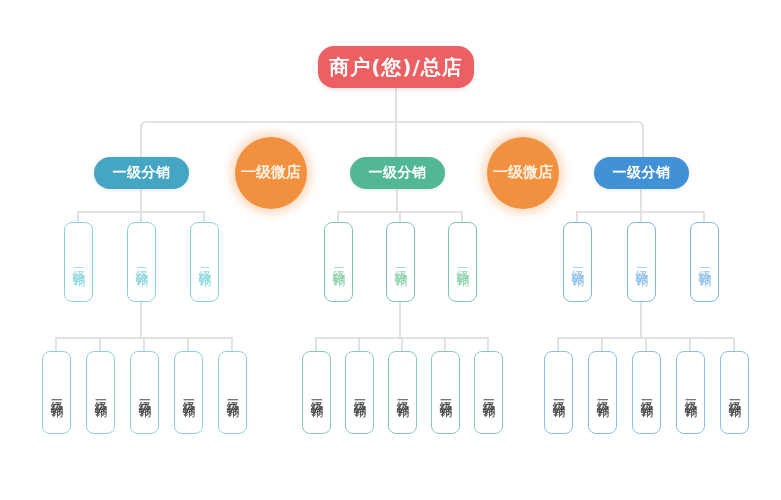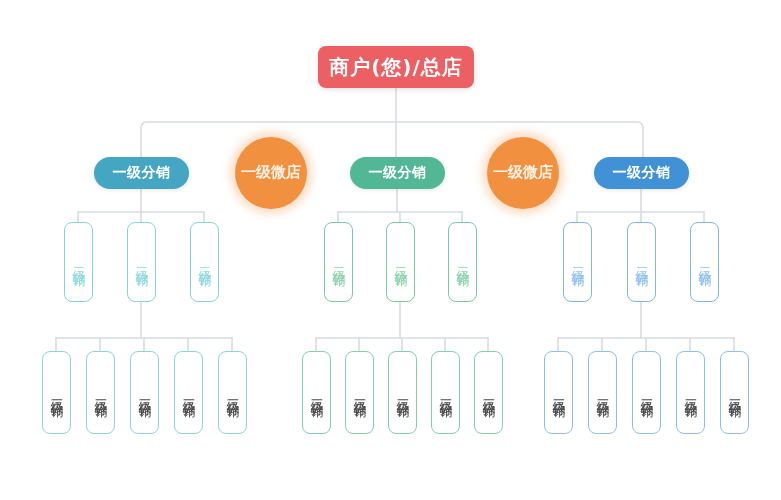--- a/index.html
+++ b/index.html
@@ -28,21 +28,21 @@
   }
 
   
   .root-node {
     position: absolute;
     left: 318px;
     top: 46px;
     width: 156px;
     height: 42px;
     background: #ec5f62;
-    border-radius: 8px;
+    border-radius: 16px;
     display: flex;
     align-items: center;
     justify-content: center;
     color: #ffffff;
     font-size: 20px;
     font-weight: bold;
     letter-spacing: 1px;
     box-shadow: 0 2px 5px rgba(0,0,0,0.10);
   }
 

